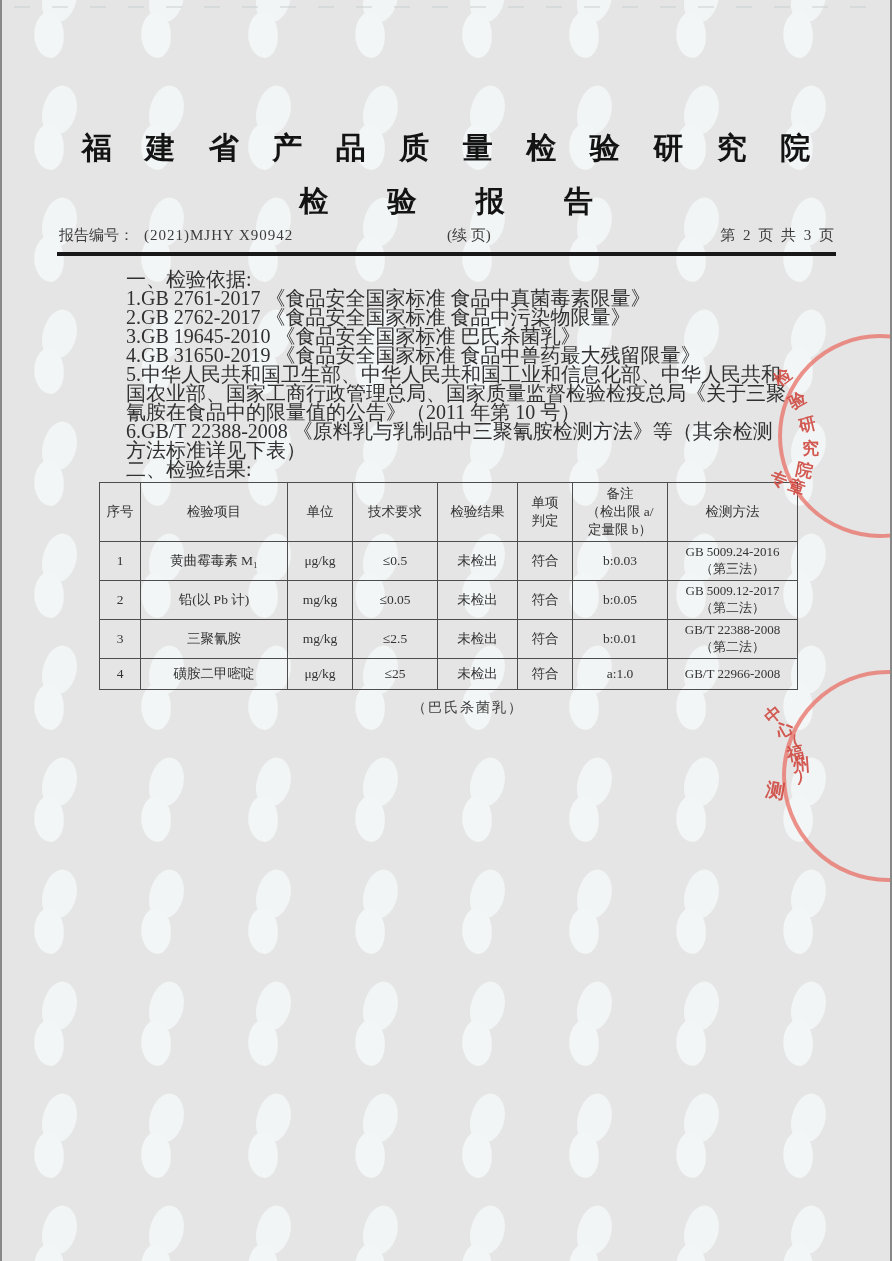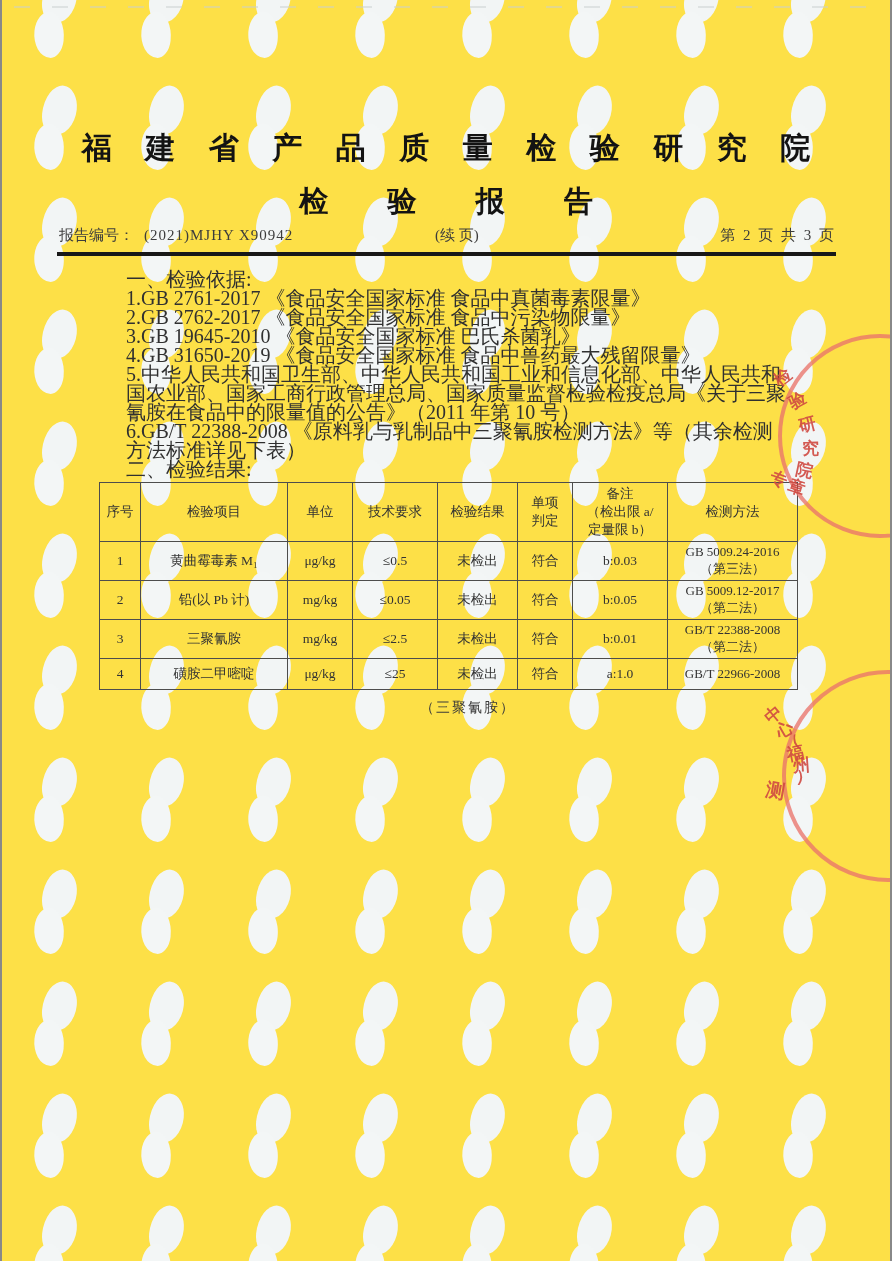--- a/index.html
+++ b/index.html
@@ -1,20 +1,20 @@
 <!DOCTYPE html>
 <html><head>
 <meta charset="utf-8">
 <style>
   html,body{margin:0;padding:0;background:#888;}
   .page{
     position:relative;
     width:888px;height:1261px;
     margin:0 auto;
-    background:#fde047;
+    background:#e5e5e5;
     overflow:hidden;
     font-family:"Liberation Serif", serif;
     color:#2b2b2b;
   }
   
   #watermarks{position:absolute;inset:0;z-index:0;}
   .wm{position:absolute;width:58px;height:80px;transform:rotate(-16deg);}
   .wm::before{
     content:"";position:absolute;left:20px;top:0;width:34px;height:50px;
     background:#f2f5f5;border-radius:55% 45% 60% 40%/60% 45% 55% 40%;
@@ -44,21 +44,21 @@
   .title3{
     margin:13px 0 0;text-align:center;
     font-size:29px;font-weight:bold;letter-spacing:26px;text-indent:26px;
     color:#131313;
   }
   .meta-row{
     position:relative;margin:4px 54px 0 57px;height:22px;
     font-size:15px;color:#3c3c3c;
   }
   .meta-no{margin-left:10px;letter-spacing:1px;}
-  .meta-cont{position:absolute;left:376px;top:0;}
+  .meta-cont{position:absolute;left:388px;top:0;}
   .meta-pag{position:absolute;right:0;top:0;letter-spacing:2px;}
   .rule{margin:4px 54px 0 55px;height:4px;background:#181818;}
   .body{
     margin:14px 0 0 124px;width:662px;
     font-size:20px;line-height:19px;color:#303030;
   }
   .body p{margin:0;}
   
   table.results{
     margin:3px 0 0 97px;width:698px;
@@ -299,21 +299,21 @@
           <td>μg/kg</td>
           <td>≤25</td>
           <td>未检出</td>
           <td>符合</td>
           <td>a:1.0</td>
           <td class="method-cell pre">GB/T 22966-2008</td>
         </tr>
       </tbody>
     </table>
 
-    <p class="nomore">（三聚氰胺）</p>
+    <p class="nomore">（巴氏杀菌乳）</p>
   </div>
 
   <div class="stamp-circle" id="stamp-top-circle"></div>
   <span class="schar" style="left:772px;top:366px;transform:rotate(-38deg)">检</span>
   <span class="schar" style="left:787px;top:389px;transform:rotate(-28deg)">验</span>
   <span class="schar" style="left:797px;top:413px;transform:rotate(-14deg)">研</span>
   <span class="schar" style="left:800px;top:437px;transform:rotate(-2deg)">究</span>
   <span class="schar" style="left:794px;top:459px;transform:rotate(12deg)">院</span>
   <span class="schar" style="left:768px;top:468px;transform:rotate(20deg)">专</span>
   <span class="schar" style="left:786px;top:476px;transform:rotate(18deg)">章</span>

